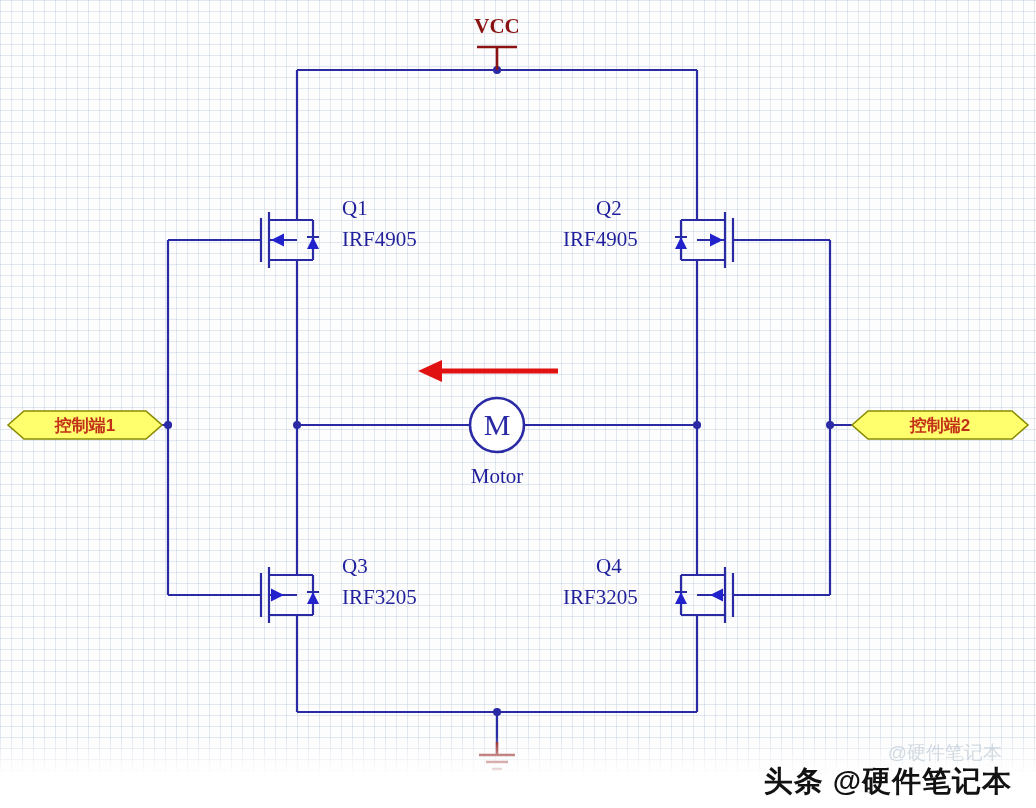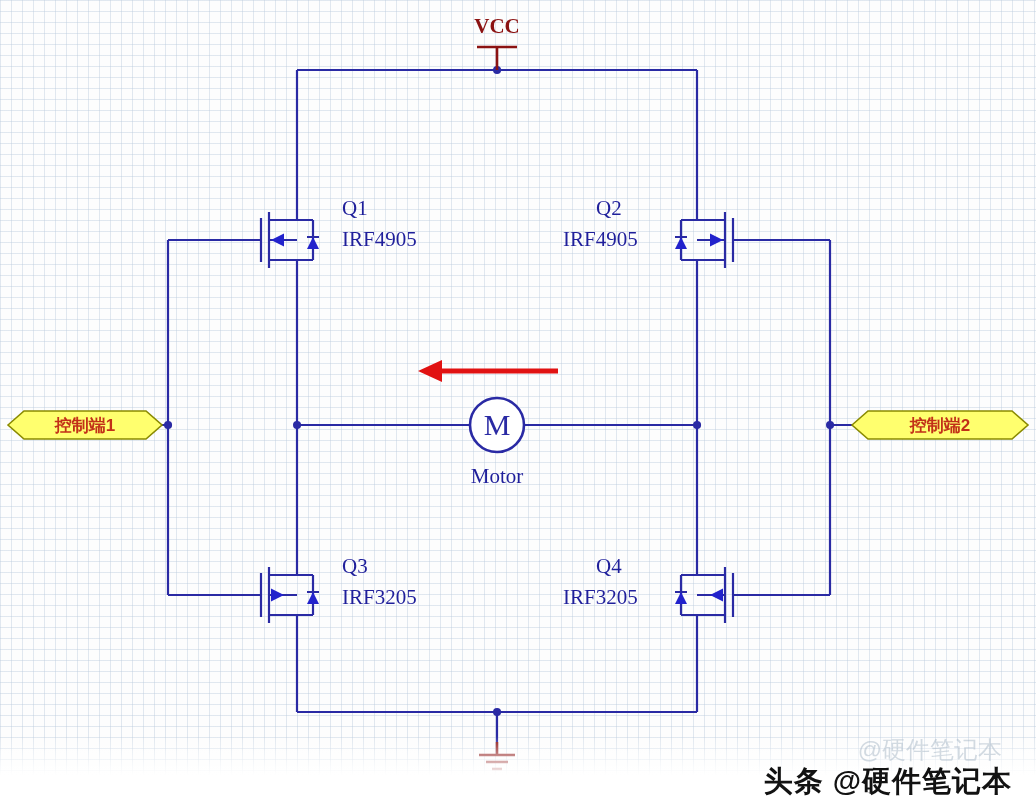--- a/index.html
+++ b/index.html
@@ -25,21 +25,21 @@
   .motor-circle{fill:#ffffff;stroke:#2a2aa4;stroke-width:2.6;}
   .motor-m{fill:#2a2aa4;font-size:30px;font-family:"Liberation Serif",serif;}
   .arrow-line{stroke:#e11212;stroke-width:5;fill:none;}
   .arrow-head{fill:#e11212;stroke:none;}
   .port-shape{fill:#ffff6e;stroke:#8a8a00;stroke-width:1.6;}
   .port-text{fill:#c23018;font-size:17px;font-weight:bold;font-family:"Liberation Sans",sans-serif;}
   .bottom-fade{position:absolute;left:0;right:0;bottom:0;height:72px;
     background:linear-gradient(to bottom, rgba(255,255,255,0), #ffffff 55%);}
   .wm-main{position:absolute;right:24px;bottom:6px;font-size:29px;font-weight:700;
     color:#121212;letter-spacing:1px;font-family:"Liberation Sans",sans-serif;}
-  .wm-faint{position:absolute;right:34px;bottom:42px;font-size:24px;color:#9fb0c0;
+  .wm-faint{position:absolute;right:34px;bottom:42px;font-size:19px;color:#9fb0c0;
     opacity:.45;font-family:"Liberation Sans",sans-serif;}
 </style>
 </head>
 <body>
 
 <div class="canvas">
 
   <svg width="1036" height="808" viewBox="0 0 1036 808">
 
     <defs>

